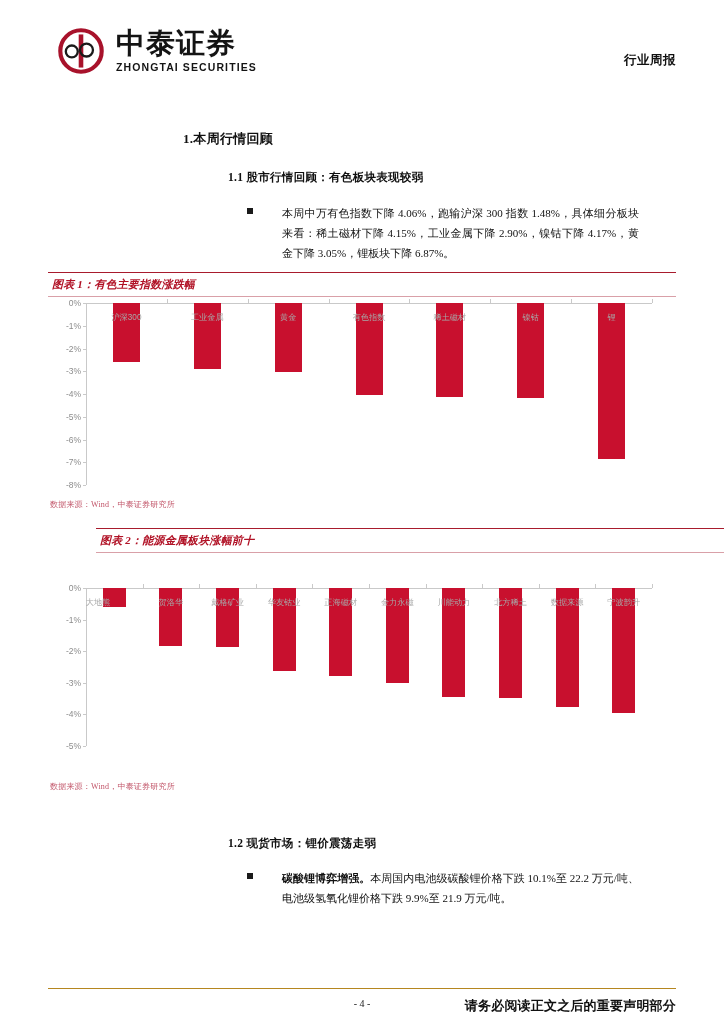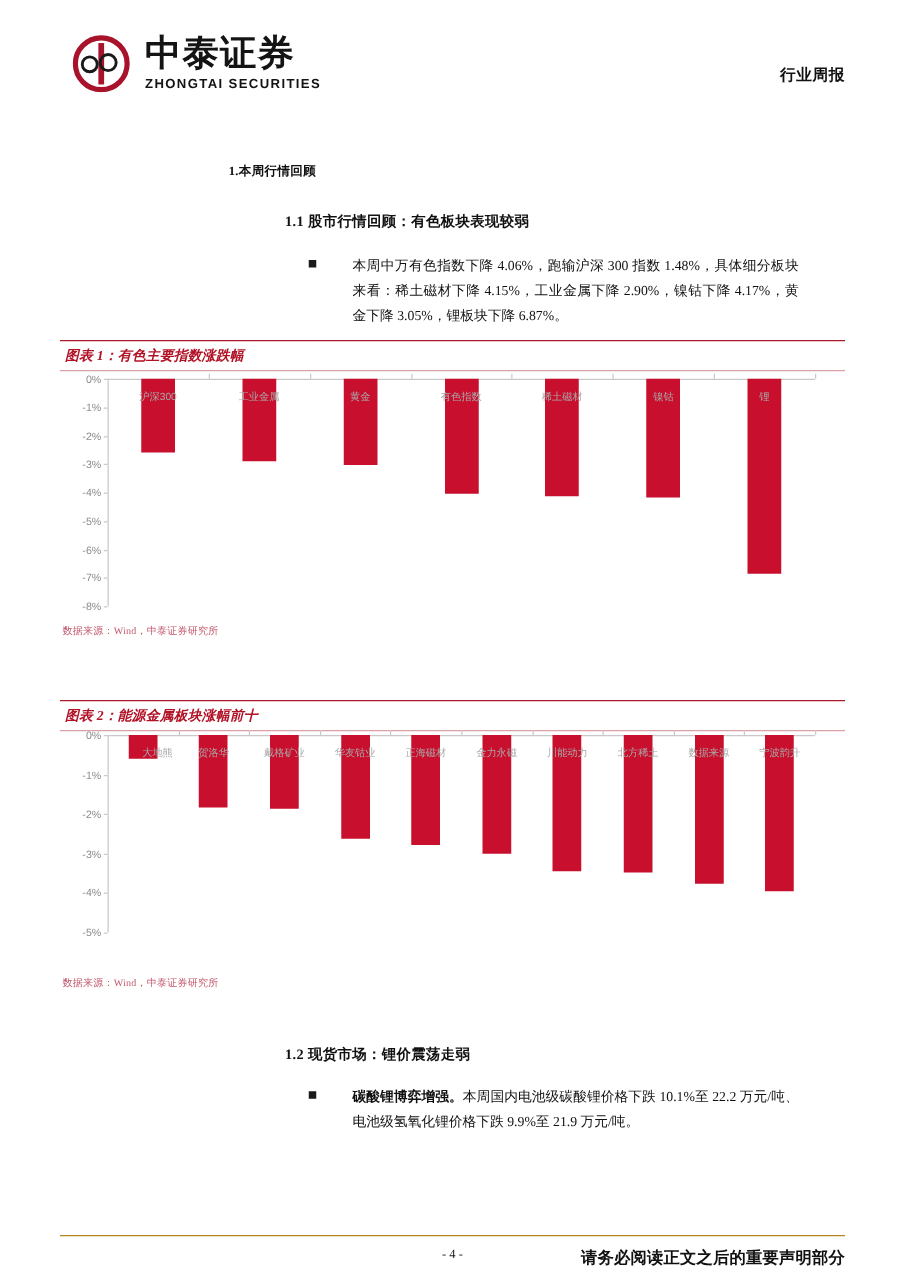--- a/index.html
+++ b/index.html
@@ -13,21 +13,21 @@
   
   .header{position:absolute;left:0;top:0;width:724px;height:100px;}
   .logo-wrap{position:absolute;left:58px;top:28px;display:flex;align-items:center;gap:12px;}
   .logo-mark{width:46px;height:46px;flex:none;}
   .logo-text{display:flex;flex-direction:column;line-height:1;}
   .logo-cn{font-family:"Liberation Sans","DejaVu Sans",sans-serif;font-weight:bold;font-size:29px;letter-spacing:1px;color:#141414;}
   .logo-en{font-family:"Liberation Sans","DejaVu Sans",sans-serif;font-weight:bold;font-size:10.5px;letter-spacing:1.1px;color:#141414;margin-top:4px;}
   .header-right{position:absolute;right:48px;top:52px;font-size:12.5px;font-weight:bold;color:#111;letter-spacing:.5px;}
 
   
-  .h1{position:absolute;left:183px;top:130px;font-size:10px;font-weight:bold;letter-spacing:.3px;}
+  .h1{position:absolute;left:183px;top:130px;font-size:13px;font-weight:bold;letter-spacing:.3px;}
   .h2{position:absolute;left:228px;top:170px;font-size:11.5px;font-weight:bold;letter-spacing:.3px;}
 
   .bullet-block{position:absolute;font-size:11px;line-height:20px;}
   .bullet-block .sq{position:absolute;left:0;top:5px;width:6px;height:6px;background:#1a1a1a;}
   .bullet-block .txt{display:block;margin-left:35px;text-align:justify;}
   .b-strong{font-weight:bold;}
 
   
   .exh{position:absolute;left:48px;width:628px;}
   .exh .rule-top{border-top:1.6px solid #a81b2d;}
@@ -125,21 +125,21 @@
       <div class="bar" style="left: 431.214px; top: 0px; width: 27px; height: 94.8675px; background: rgb(200, 16, 46);"></div>
       <div class="xlab" style="left: 444.714px; top: 9px;">镍钴</div>
       <div class="xtick" style="left: 485.143px; top: -4px;"></div>
       <div class="bar" style="left: 512.071px; top: 0px; width: 27px; height: 156.292px; background: rgb(200, 16, 46);"></div>
       <div class="xlab" style="left: 525.571px; top: 9px;">锂</div>
       <div class="xtick" style="left: 566px; top: -4px;"></div>
     </div>
 
   <div class="src" style="top:499px;">数据来源：Wind，中泰证券研究所</div>
 
-  <div class="exh" style="top:560px;">
+  <div class="exh" style="top:528px;margin-left:48px;">
     <div class="rule-top"></div>
     <div class="cap">图表 2：能源金属板块涨幅前十</div>
     <div class="rule-bot"></div>
   </div>
 
   <div class="chart" id="chart2" style="left:86px;top:588px;width:566px;height:158px;">
       <div class="axisline" style="left: 0px; top: 0px; width: 566px; height: 1px;"></div>
       <div class="axisline" style="left: 0px; top: 0px; width: 1px; height: 158px;"></div>
       <div class="ylab" style="top: 0px;">0%</div>
       <div class="tickmark" style="top: 0px;"></div>
@@ -147,21 +147,21 @@
       <div class="tickmark" style="top: 31.6px;"></div>
       <div class="ylab" style="top: 63.2px;">-2%</div>
       <div class="tickmark" style="top: 63.2px;"></div>
       <div class="ylab" style="top: 94.8px;">-3%</div>
       <div class="tickmark" style="top: 94.8px;"></div>
       <div class="ylab" style="top: 126.4px;">-4%</div>
       <div class="tickmark" style="top: 126.4px;"></div>
       <div class="ylab" style="top: 158px;">-5%</div>
       <div class="tickmark" style="top: 158px;"></div>
       <div class="bar" style="left: 16.8px; top: 0px; width: 23px; height: 18.96px; background: rgb(200, 16, 46);"></div>
-      <div class="xlab" style="left: 40px; top: 9px; text-align: center;">大地熊</div>
+      <div class="xlab" style="left: 12px; top: 9px; text-align: center;">大地熊</div>
       <div class="xtick" style="left: 56.6px; top: -4px;"></div>
       <div class="bar" style="left: 73.4px; top: 0px; width: 23px; height: 57.512px; background: rgb(200, 16, 46);"></div>
       <div class="xlab" style="left: 84.9px; top: 9px;">贺洛华</div>
       <div class="xtick" style="left: 113.2px; top: -4px;"></div>
       <div class="bar" style="left: 130px; top: 0px; width: 23px; height: 59.408px; background: rgb(200, 16, 46);"></div>
       <div class="xlab" style="left: 141.5px; top: 9px;">戴格矿业</div>
       <div class="xtick" style="left: 169.8px; top: -4px;"></div>
       <div class="bar" style="left: 186.6px; top: 0px; width: 23px; height: 83.424px; background: rgb(200, 16, 46);"></div>
       <div class="xlab" style="left: 198.1px; top: 9px;">华友钴业</div>
       <div class="xtick" style="left: 226.4px; top: -4px;"></div>

